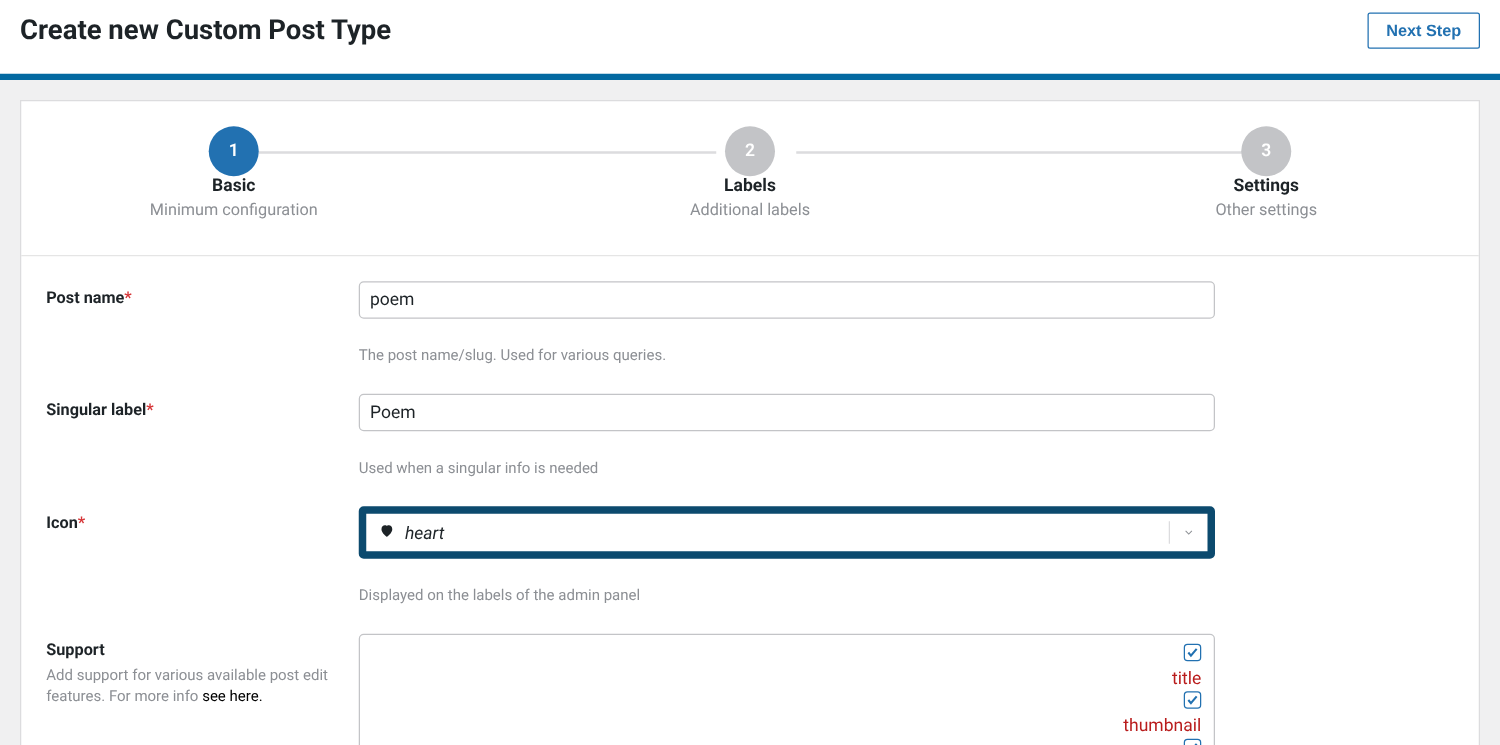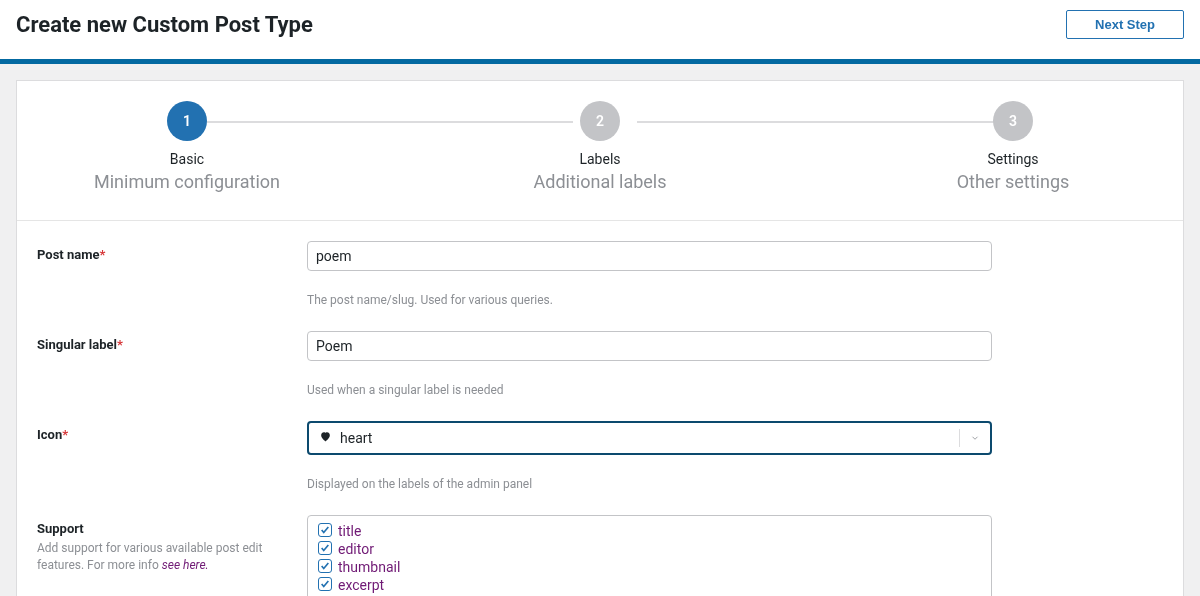--- a/index.html
+++ b/index.html
@@ -19,21 +19,21 @@
   }
   .page-title {
     font-size: 22px;
     font-weight: 700;
     color: #1d2327;
   }
   .next-btn {
     background: #fff;
     border: 1px solid #2271b1;
     color: #2271b1;
-    padding: 6px 28px;
+    padding: 6px 14px;
     font-size: 13px;
     font-weight: 600;
     border-radius: 2px;
     cursor: pointer;
   }
   .panel {
     background: #fff;
     margin: 16px;
     border: 1px solid #dcdcde;
     padding-bottom: 10px;
@@ -64,66 +64,64 @@
     justify-content: center;
     font-weight: 600;
     font-size: 14px;
     color: #fff;
     background: #c3c4c7;
   }
   .step.active .step-circle {
     background: #2271b1;
   }
   .step-title {
-    margin-top: 10px;
-    font-weight: 400;
+    font-weight: 700;
     font-size: 14px;
     color: #1d2327;
   }
   .step-desc {
     margin-top: 4px;
     color: #8c8f94;
-    font-size: 18px;
+    font-size: 13px;
   }
   .step-line {
     position: absolute;
     top: 40px;
     height: 2px;
     background: #dcdcde;
     z-index: 1;
   }
   .line1 { left: 190px; right: 610px; }
   .line2 { left: 620px; right: 180px; }
 
   .form {
     padding: 20px 20px 0 20px;
   }
   .form-row {
     display: flex;
     align-items: flex-start;
     margin-bottom: 24px;
-    gap: 20px;
   }
   .label-col {
     width: 250px;
     padding-top: 6px;
   }
   .field-label {
     font-weight: 700;
     font-size: 13px;
     color: #1d2327;
   }
   .req { color: #d63638; }
   .label-help {
     color: #8c8f94;
     font-size: 12px;
     margin-top: 4px;
     line-height: 1.4;
   }
-  .label-help a { color: #701a75; text-decoration: none; font-style: italic; }
+  .label-help a { color: #000000; text-decoration: none; }
   .input-col {
     flex: 1;
     max-width: 685px;
   }
   .text-input {
     width: 100%;
     padding: 6px 8px;
     border: 1px solid #c3c4c7;
     border-radius: 4px;
     font-size: 14px;
@@ -131,28 +129,29 @@
     font-family: inherit;
   }
   .field-desc {
     color: #8c8f94;
     font-size: 12px;
     margin-top: 22px;
   }
   .select-wrap {
     position: relative;
     width: 100%;
-    border: 2px solid #0c4a6e;
+    border: 6px solid #0c4a6e;
     border-radius: 4px;
     display: flex;
-    align-items: center;
+    align-items: flex-end;
     padding: 6px 10px;
     font-size: 14px;
     cursor: pointer;
     background: #fff;
+    font-style: italic;
   }
   .select-wrap .heart {
     margin-right: 8px;
     font-size: 13px;
   }
   .select-wrap .chev {
     margin-left: auto;
     border-left: 1px solid #dcdcde;
     padding-left: 10px;
     color: #8c8f94;
@@ -163,24 +162,25 @@
   }
   .support-box {
     width: 100%;
     border: 1px solid #c3c4c7;
     border-radius: 4px;
     padding: 6px 10px;
     font-size: 14px;
   }
   .check-row {
     display: flex;
-    align-items: flex-start;
+    align-items: flex-end;
     gap: 6px;
     padding: 1px 0;
-    color: #701a75;
+    color: #b91c1c;
+    flex-direction: column;
   }
   .checkbox {
     width: 14px;
     height: 14px;
     border: 1px solid #2271b1;
     border-radius: 3px;
     display: inline-flex;
     align-items: center;
     justify-content: center;
     cursor: pointer;
@@ -229,21 +229,21 @@
         <div class="field-desc">The post name/slug. Used for various queries.</div>
       </div>
     </div>
 
     <div class="form-row">
       <div class="label-col">
         <label class="field-label"><span>Singular label</span><span class="req">*</span></label>
       </div>
       <div class="input-col">
         <input class="text-input" type="text" value="Poem" style="">
-        <div class="field-desc">Used when a singular label is needed</div>
+        <div class="field-desc">Used when a singular info is needed</div>
       </div>
     </div>
 
 
     <div class="form-row">
       <div class="label-col">
         <label class="field-label"><span>Icon</span><span class="req">*</span></label>
       </div>
       <div class="input-col">
         <div class="select-wrap">
@@ -272,28 +272,20 @@
       </div>
       <div class="input-col">
         <div class="support-box">
           <div class="check-row">
             <span class="checkbox">
                 <svg viewBox="0 0 24 24" fill="none" stroke="#2271b1" stroke-width="4">
                   <polyline points="4 12 9 18 20 5"></polyline>
                 </svg>
               </span>
             <span>title</span>
-          </div>
-          <div class="check-row">
-            <span class="checkbox">
-                <svg viewBox="0 0 24 24" fill="none" stroke="#2271b1" stroke-width="4">
-                  <polyline points="4 12 9 18 20 5"></polyline>
-                </svg>
-              </span>
-            <span>editor</span>
           </div>
           <div class="check-row">
             <span class="checkbox">
                 <svg viewBox="0 0 24 24" fill="none" stroke="#2271b1" stroke-width="4">
                   <polyline points="4 12 9 18 20 5"></polyline>
                 </svg>
               </span>
             <span>thumbnail</span>
           </div>
           <div class="check-row">

